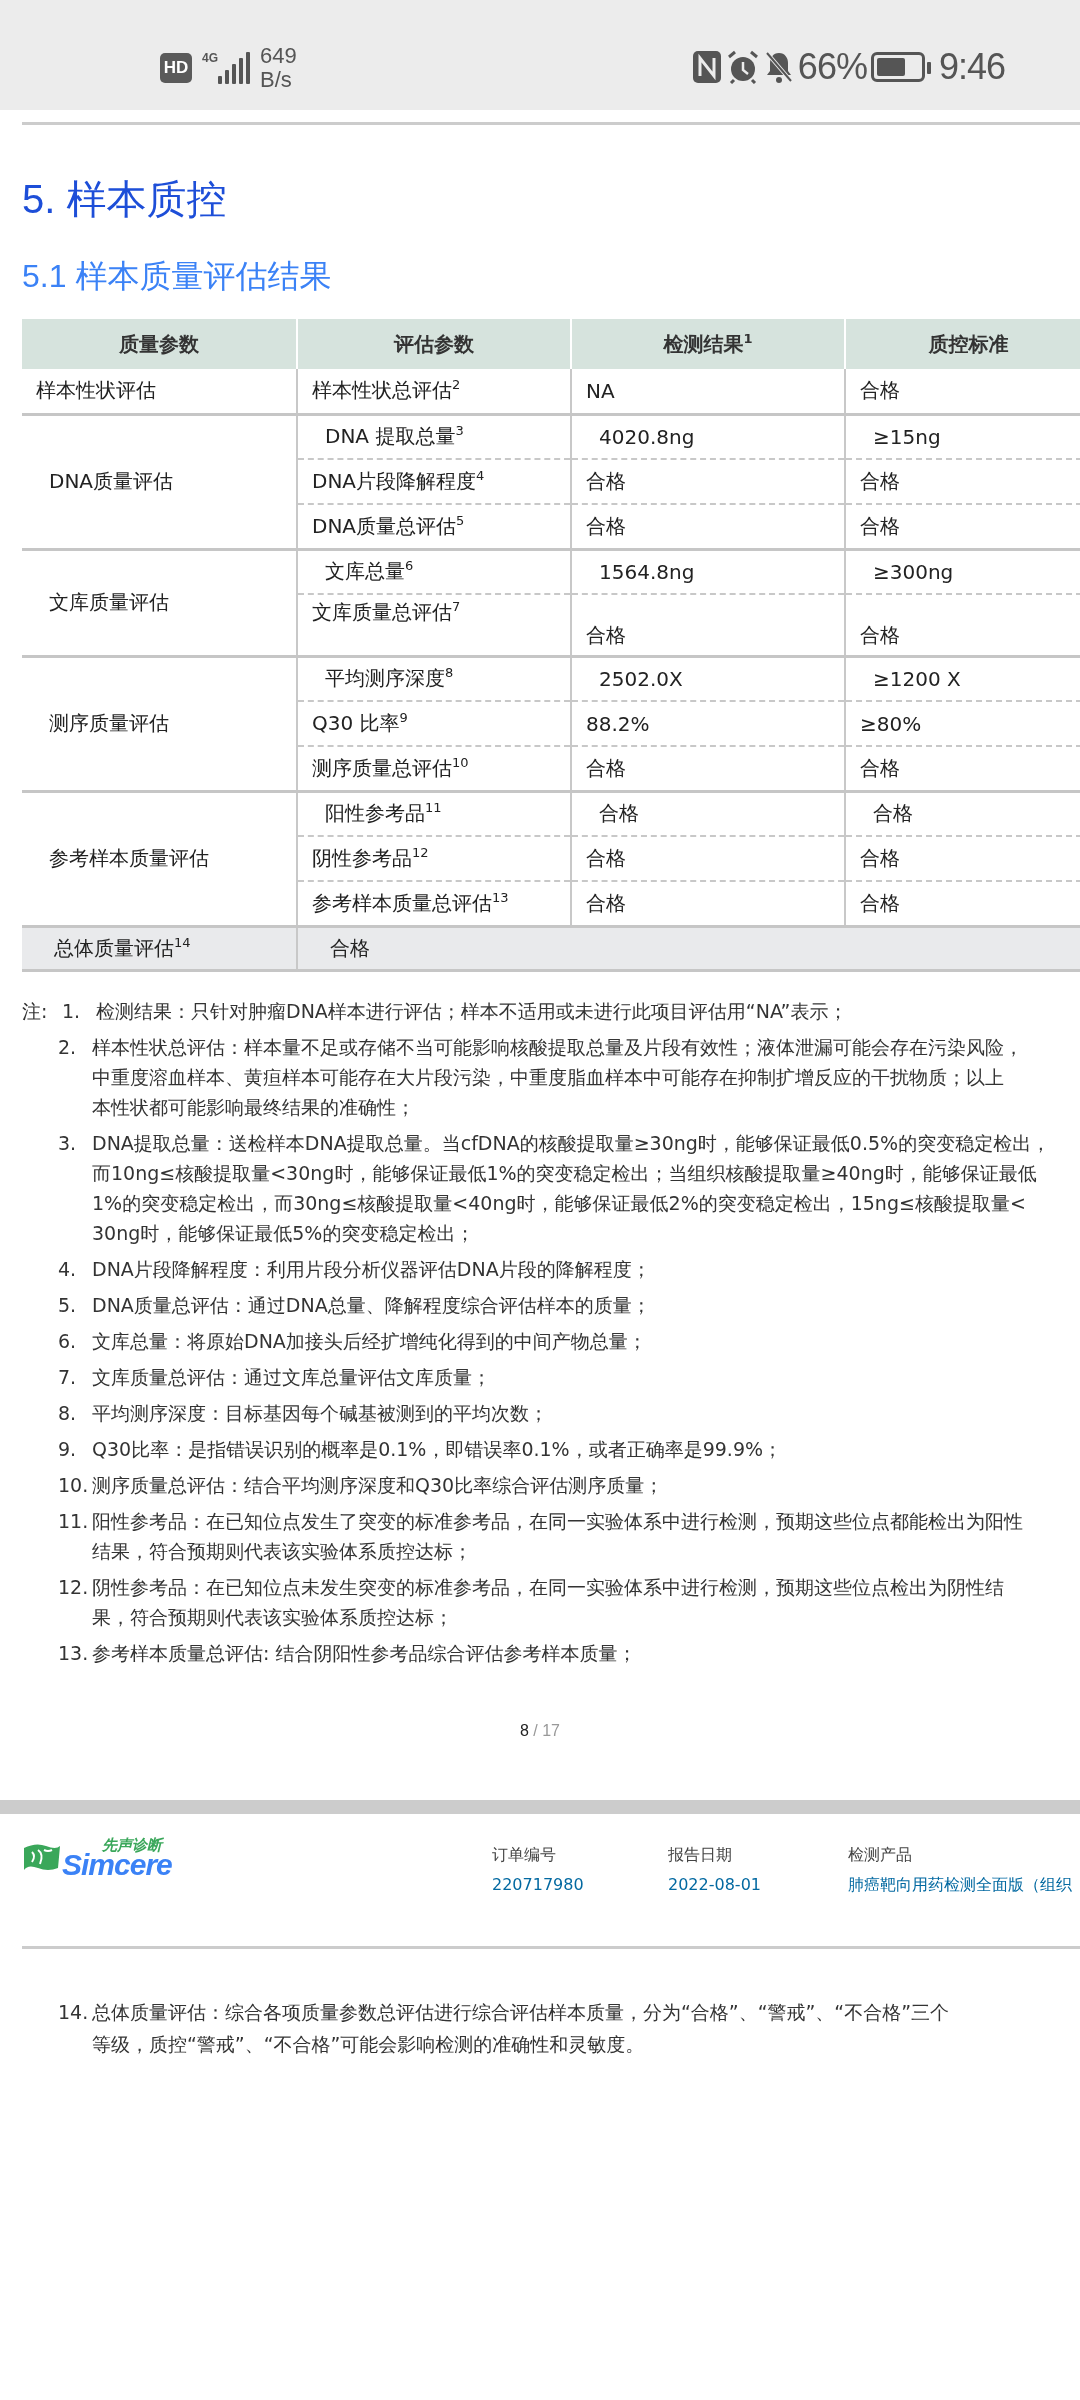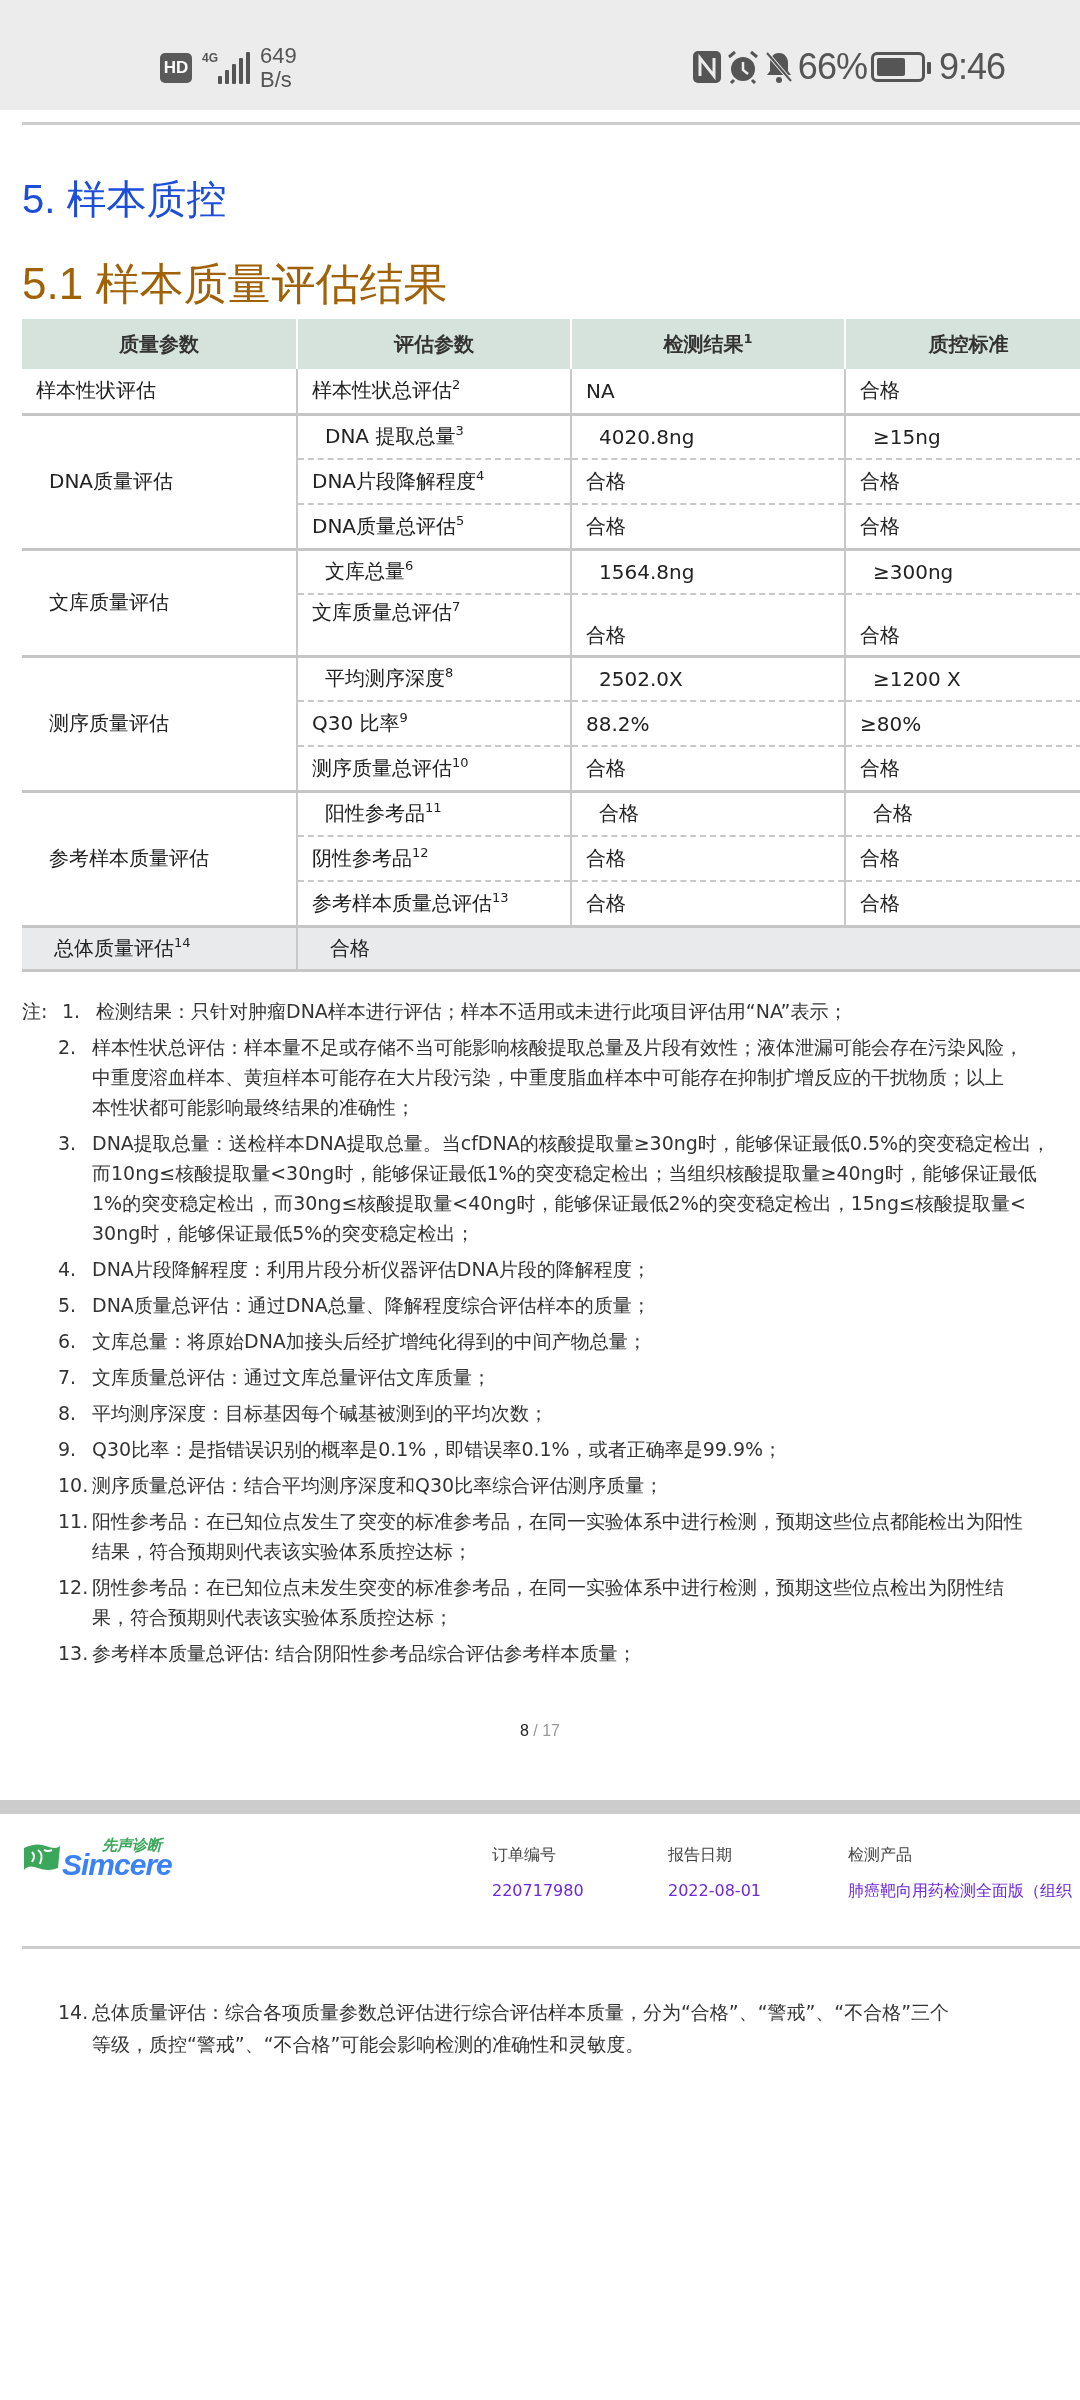--- a/index.html
+++ b/index.html
@@ -18,21 +18,21 @@
   .sb-right { position: absolute; right: 75px; top: 46px; display: flex; align-items: center; gap: 4px; color: #555; }
   .sb-right .txt { font-size: 36px; font-family: "Liberation Sans", sans-serif; color: #555; letter-spacing: -1px; }
   .battery { width: 54px; height: 30px; border: 3px solid #555; border-radius: 6px; position: relative; display: flex; align-items: center; padding: 3px; }
   .battery .fill { width: 66%; height: 100%; background: #555; border-radius: 2px; }
   .battery::after { content: ""; position: absolute; right: -9px; top: 7px; width: 4px; height: 12px; background: #555; border-radius: 1px; }
 
   .top-rule { position: absolute; left: 22px; top: 122px; width: 1058px; height: 3px; background: #cccccc; }
 
   
   .h1 { position: absolute; left: 22px; top: 172px; font-size: 40px; color: #1d4ed8; font-family: "Liberation Sans", sans-serif; }
-  .h2 { position: absolute; left: 22px; top: 255px; font-size: 44px; color: #a16207; font-family: "Liberation Sans", sans-serif; }
+  .h2 { position: absolute; left: 22px; top: 255px; font-size: 32px; color: #3b82f6; font-family: "Liberation Sans", sans-serif; }
 
   
   .qc-table { position: absolute; left: 22px; top: 319px; width: 1070px; border-collapse: collapse; table-layout: fixed; font-size: 20px; }
   .qc-table col.c1 { width: 275px; }
   .qc-table col.c2 { width: 274px; }
   .qc-table col.c3 { width: 274px; }
   .qc-table col.c4 { width: 247px; }
   .qc-table th { background: #d6e3dd; font-weight: bold; color: #333; height: 50px; text-align: center; font-size: 20px; border-right: 2px solid #fff; }
   .qc-table td { height: 45px; padding-left: 14px; color: #222; vertical-align: middle; border-right: 2px solid #c8c8c8; }
   .qc-table td:last-child { border-right: none; }
@@ -58,21 +58,21 @@
   .page-gap { position: absolute; left: 0; top: 1800px; width: 1080px; height: 14px; background: #cccccc; }
 
   
   .logo { position: absolute; left: 22px; top: 1836px; width: 170px; height: 44px; }
   .logo-cn { position: absolute; left: 80px; top: 0; font-size: 15px; font-style: italic; font-weight: bold; color: #3aa75a; font-family: "Liberation Sans", sans-serif; }
   .logo-en { position: absolute; left: 40px; top: 12px; font-size: 30px; font-style: italic; font-weight: bold; color: #3b82f6; font-family: "Liberation Sans", sans-serif; letter-spacing: -1px; }
   .logo-flag { position: absolute; left: 0; top: 4px; width: 40px; height: 34px; }
 
   .meta { position: absolute; top: 1840px; font-size: 16px; color: #333; line-height: 30px; white-space: nowrap; }
   .meta .lbl { color: #444; }
-  .meta .val { color: #6d28d9; margin-top: 6px; }
+  .meta .val { color: #0369a1; }
   .meta1 { left: 492px; }
   .meta2 { left: 668px; }
   .meta3 { left: 848px; }
 
   .hdr-rule { position: absolute; left: 22px; top: 1946px; width: 1058px; height: 3px; background: #cccccc; }
 
   .notes2 { position: absolute; left: 22px; top: 1996px; width: 1100px; font-size: 19px; color: #333; line-height: 32px; }
 </style>
 </head>
 <body>

